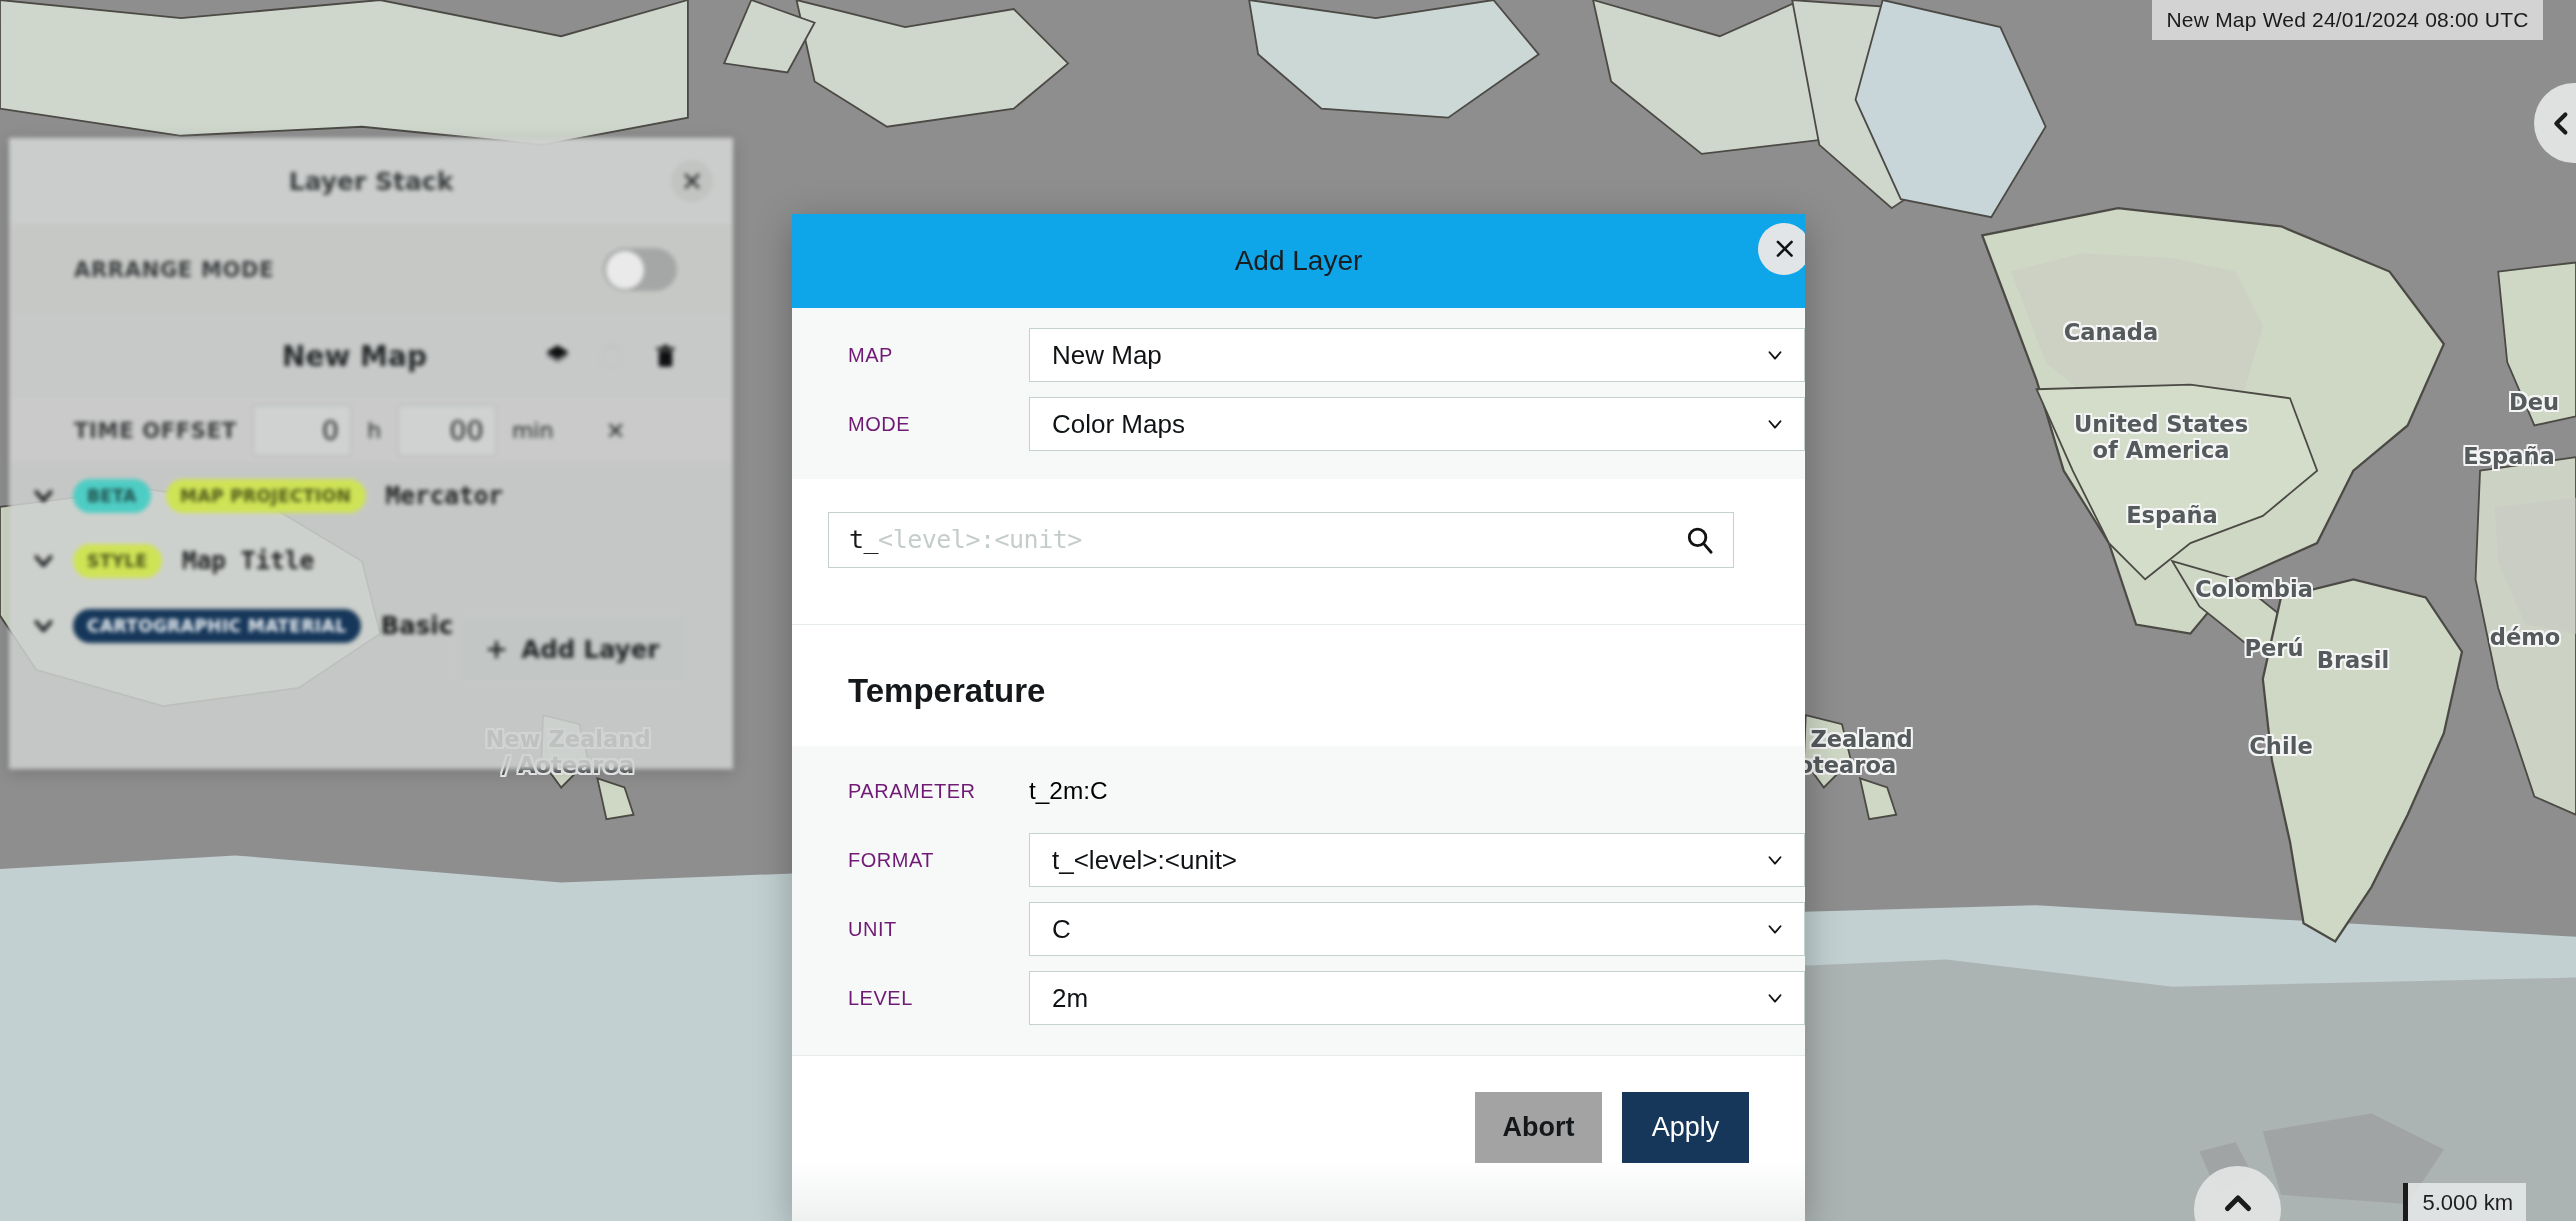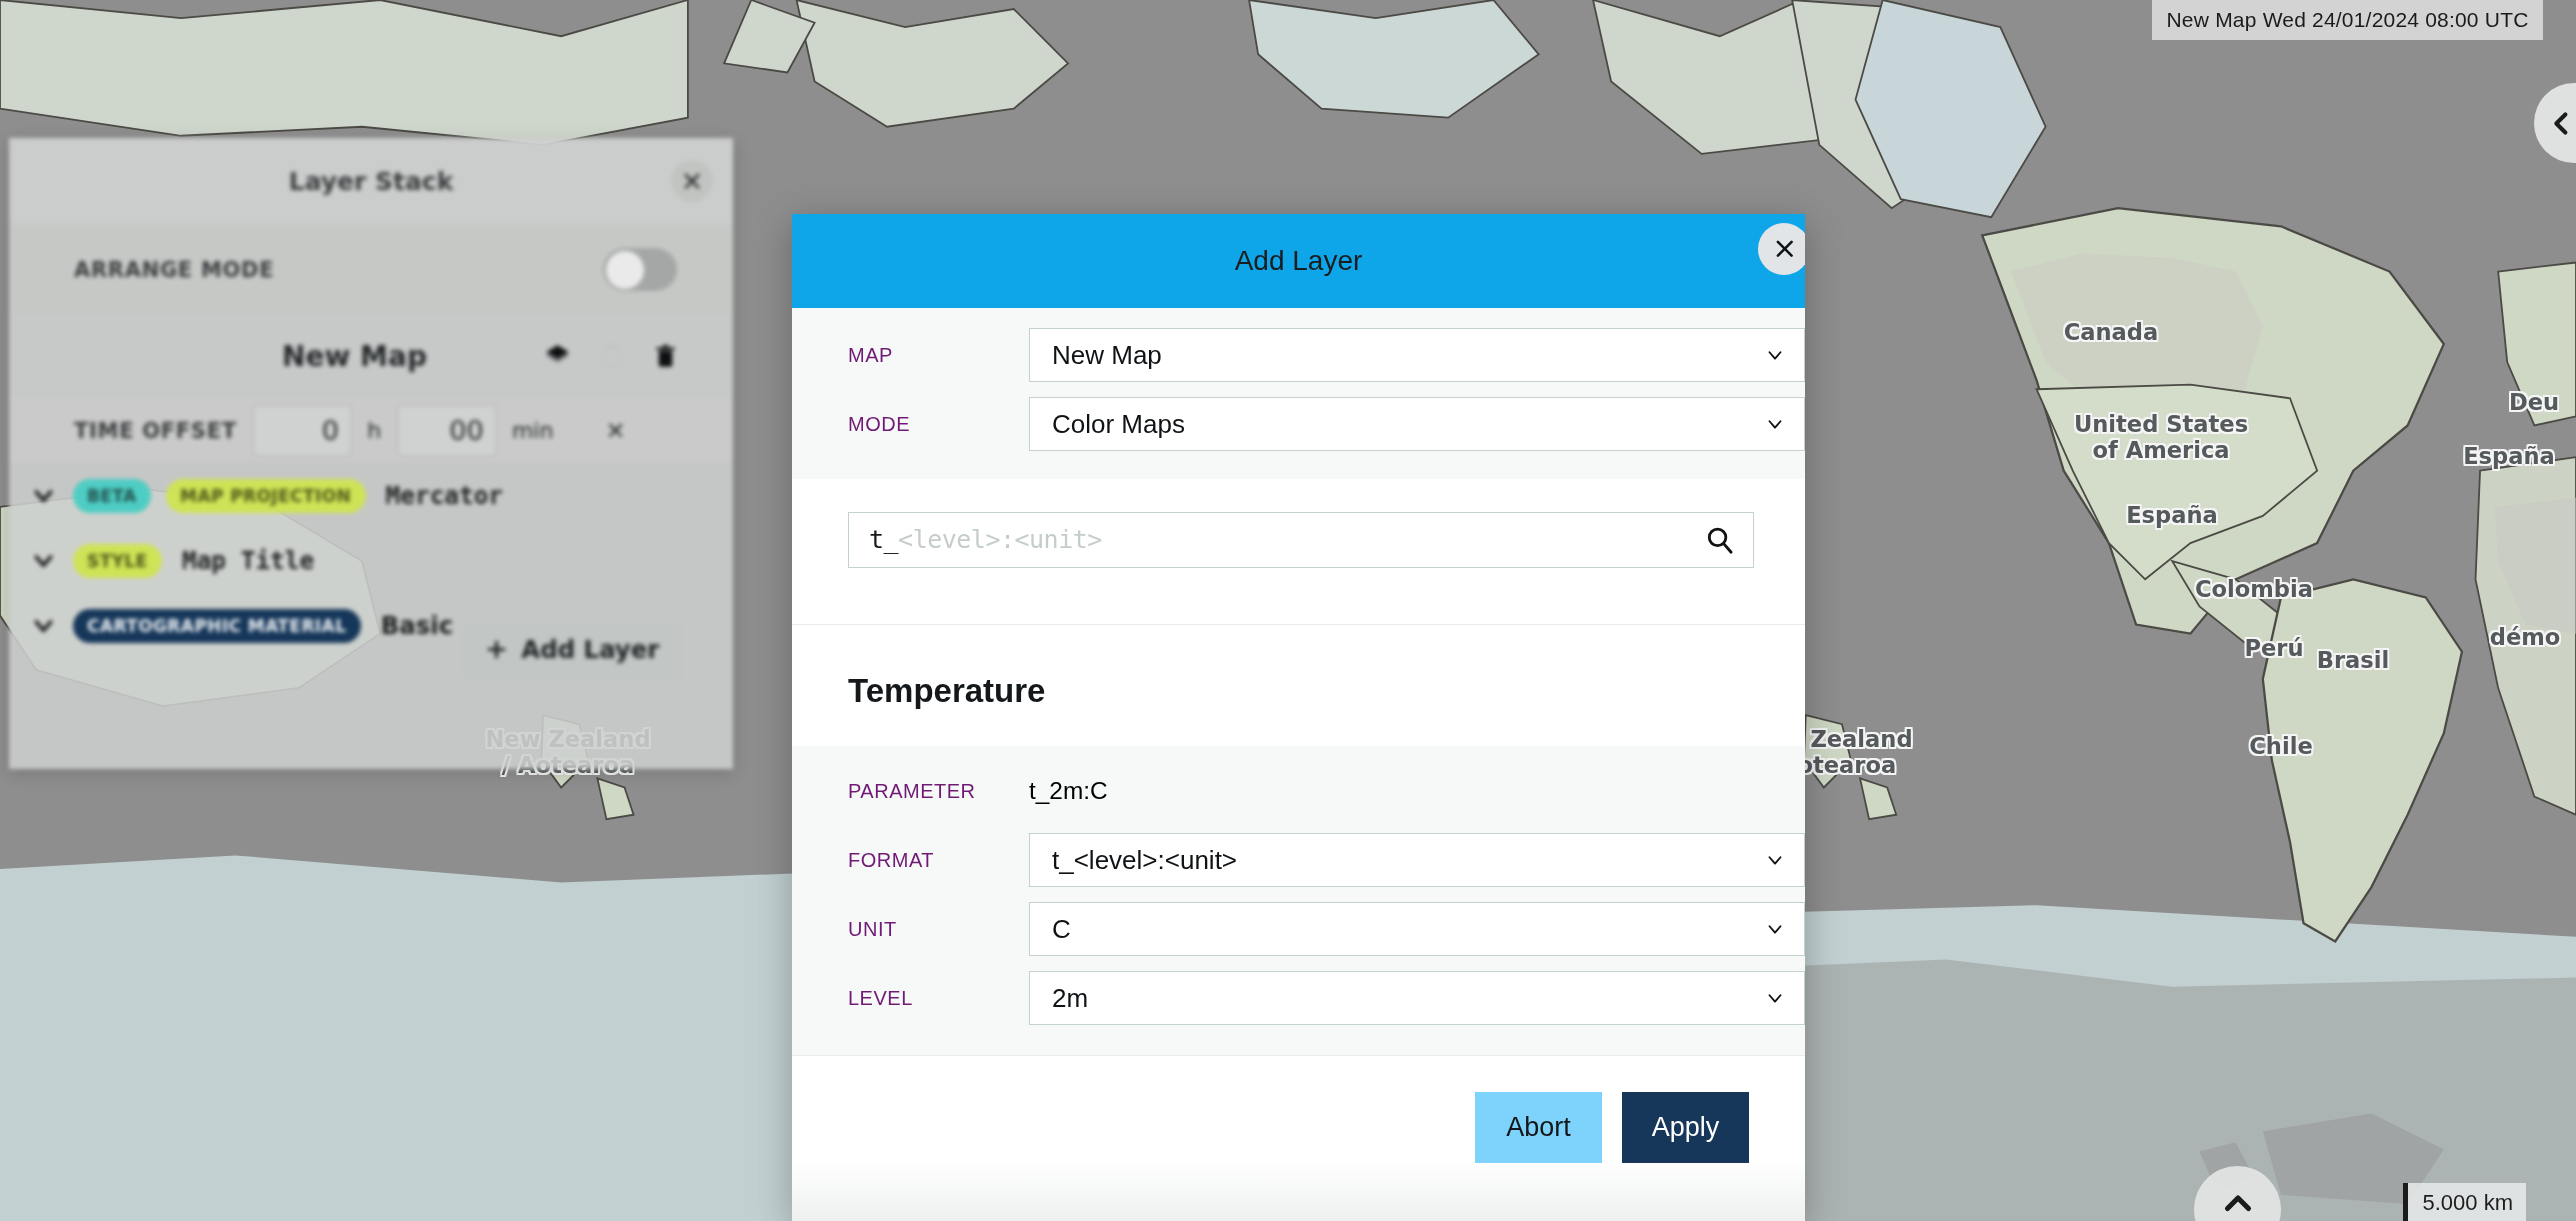--- a/index.html
+++ b/index.html
@@ -337,21 +337,21 @@
     font-size: 24.4px;
     color: #000000;
   }
 
   .search-wrap {
     background: #ffffff;
     padding: 33px 0 56px 0;
     border-bottom: 0.9px solid #e6eceb;
   }
   .search-box {
-    margin-left: 56px;
+    margin-left: 36px;
     width: 906px;
     height: 56px;
     border: 0.9px solid #c4d2ce;
     background: #fff;
     display: flex;
     align-items: center;
     padding: 0 20px;
     position: relative;
   }
   .search-text {
@@ -395,21 +395,21 @@
   .btn {
     height: 71px;
     min-width: 127px;
     display: flex;
     align-items: center;
     justify-content: center;
     font-size: 27px;
     cursor: pointer;
     padding: 0 25px;
   }
-  .btn.secondary { background: #7dd3fc; color: #15181a; }
+  .btn.secondary { background: #a3a3a3; color: #15181a; font-weight: bold; }
   .btn.primary { background: #16375a; color: #ffffff; }
 
   .modal-fade {
     position: absolute;
     left: 0; right: 0; bottom: 0;
     height: 87px;
     background: linear-gradient(to bottom, rgba(255,255,255,0), rgba(255,255,255,0) 30%, rgba(236,238,238,.9));
     pointer-events: none;
   }
 </style>

